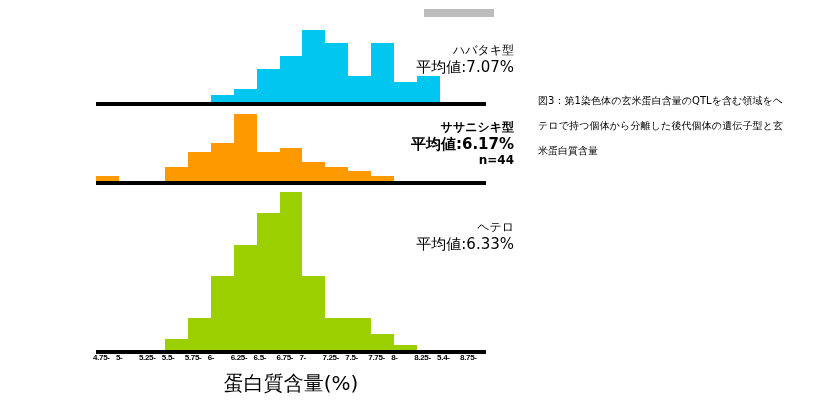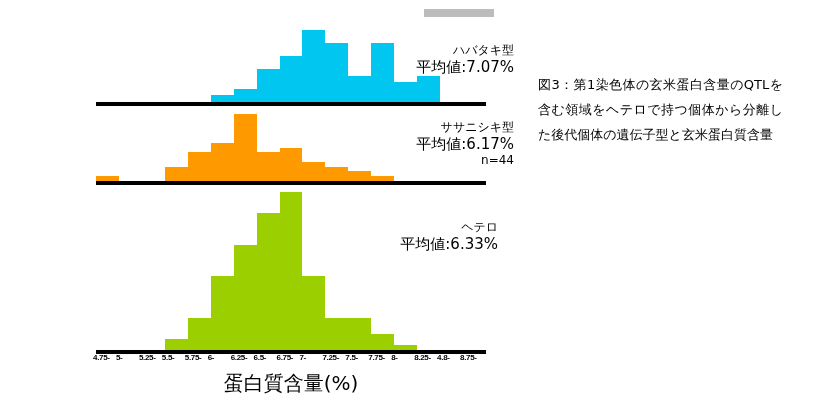--- a/index.html
+++ b/index.html
@@ -89,36 +89,36 @@
     width:116px;
     text-align:right;
     color:#000;
     font-family:"DejaVu Sans",sans-serif;
   }
   .legend .name{ font-size:12px; line-height:17px; }
   .legend .mean{ font-size:15px; line-height:16px; }
   .legend .n{    font-size:12px; line-height:17px; }
 
   #legend-habataki{ left:398px; top:26px;margin-top:16px; }
-  #legend-sasanishiki{ left:398px; top:119px; }
-  #legend-hetero{ left:382px; top:219px; }
+  #legend-sasanishiki{ left:398px; top:119px;font-weight:bold; }
+  #legend-hetero{ left:398px; top:219px; }
 
   .gray-bar{
     position:absolute;
     left:424px;top:9px;
     width:70px;height:8px;
     background:#bcbcbc;
   }
 
   
   .caption{
     position:absolute;
-    left:538px;top:72px;
+    left:538px;top:88px;
     width:245px;
-    font-size:13px;
+    font-size:10px;
     line-height:25px;
     color:#000;
     font-family:"DejaVu Sans",sans-serif;
     text-align:justify;
     text-justify:inter-character;
   }
 </style>
 </head>
 <body>
 
@@ -208,21 +208,21 @@
       <div class="tick">6-</div>
       <div class="tick">6.25-</div>
       <div class="tick">6.5-</div>
       <div class="tick">6.75-</div>
       <div class="tick">7-</div>
       <div class="tick">7.25-</div>
       <div class="tick">7.5-</div>
       <div class="tick">7.75-</div>
       <div class="tick">8-</div>
       <div class="tick">8.25-</div>
-      <div class="tick">4.8-</div>
+      <div class="tick">5.4-</div>
       <div class="tick">8.75-</div>
     </div>
   <div class="axis-title">蛋白質含量(%)</div>
 
   <div class="legend" id="legend-habataki">
     <div class="name">ハバタキ型</div>
     <div class="mean">平均値:7.07%</div>
   </div>
 
   <div class="legend" id="legend-sasanishiki">

